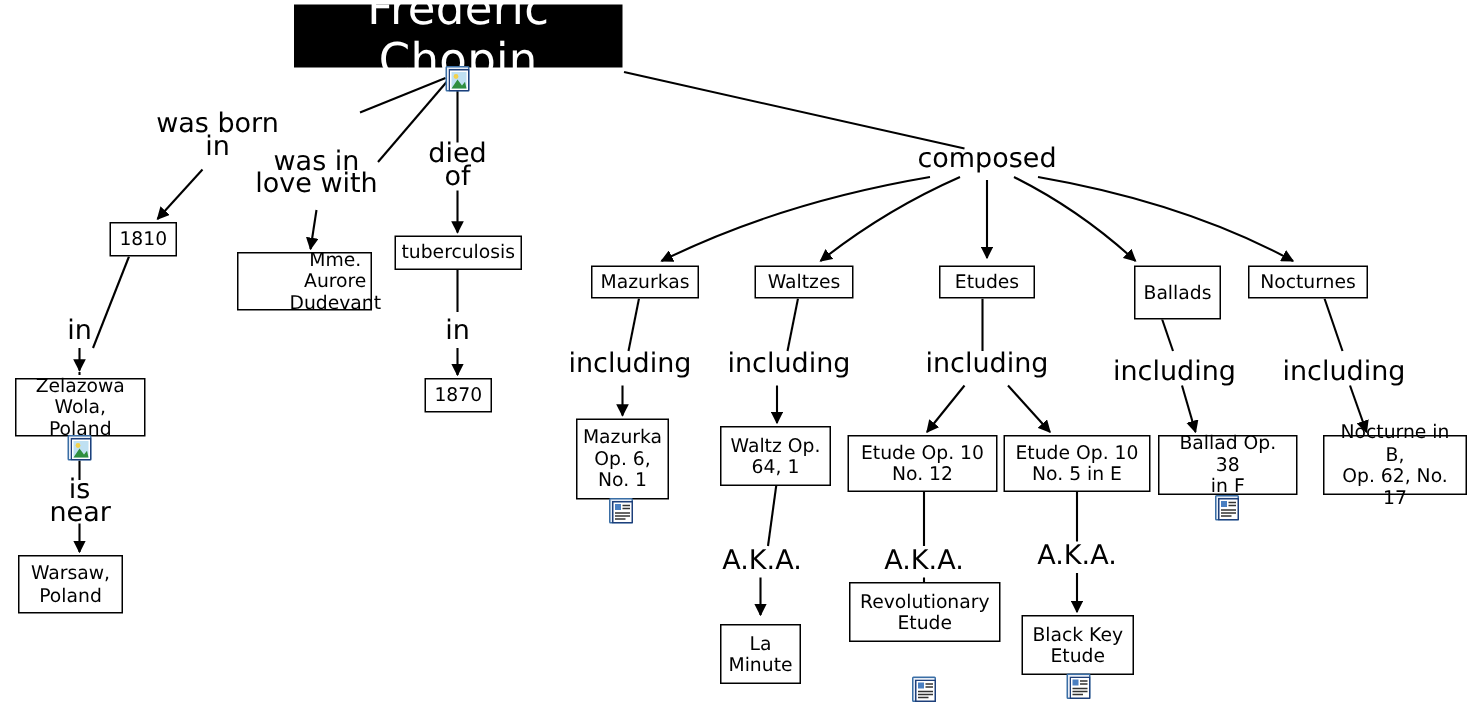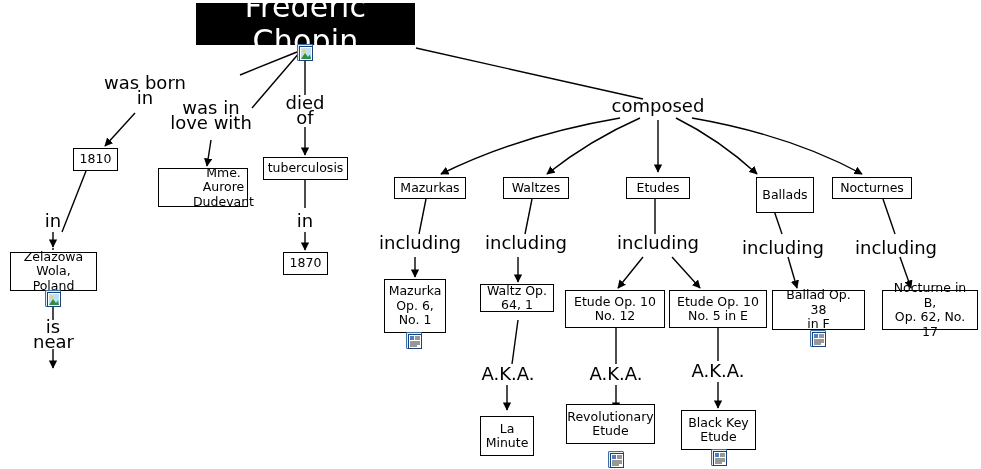--- a/index.html
+++ b/index.html
@@ -159,20 +159,22 @@
 
   <span class="res-icon" style="left:45px; top:290px;">
     <svg width="14" height="15" viewBox="0 0 14 15">
       <rect x="0.5" y="0.5" width="13" height="14" fill="#ffffff" stroke="#1d3f7a" stroke-width="1"></rect>
       <rect x="2" y="2" width="10" height="11" fill="#bfe0f2"></rect>
       <circle cx="5" cy="5" r="1.6" fill="#f2d14b"></circle>
       <path d="M 2 13 L 6 7 L 9 11 L 11 8.5 L 12 13 Z" fill="#2f8f3f"></path>
     </svg>
   </span>
 
+  <div class="node" style="left:12px; top:370px; width:70px; height:39px;">Warsaw,
+Poland</div>
 
   <div class="node" style="left:158px; top:168px; width:90px; height:39px;padding-left:46px;">Mme. Aurore
 Dudevant</div>
 
   <div class="node" style="left:263px; top:157px; width:85px; height:23px;">tuberculosis</div>
 
   <div class="node" style="left:283px; top:252px; width:45px; height:23px;">1870</div>
 
   <div class="node" style="left:394px; top:177px; width:72px; height:22px;">Mazurkas</div>
 
@@ -193,21 +195,21 @@
       <rect x="0.5" y="0.5" width="13" height="14" fill="#ffffff" stroke="#1d3f7a" stroke-width="1"></rect>
       <rect x="2" y="2" width="4" height="4" fill="#4a7fc1"></rect>
       <rect x="7" y="2.5" width="5" height="1" fill="#333333"></rect>
       <rect x="7" y="4.5" width="5" height="1" fill="#333333"></rect>
       <rect x="2" y="7.5" width="10" height="1" fill="#333333"></rect>
       <rect x="2" y="9.5" width="10" height="1" fill="#333333"></rect>
       <rect x="2" y="11.5" width="7" height="1" fill="#333333"></rect>
     </svg>
   </span>
 
-  <div class="node" style="left:480px; top:284px; width:74px; height:28px;">Waltz Op.
+  <div class="node" style="left:480px; top:284px; width:74px; height:40px;">Waltz Op.
 64, 1</div>
 
   <div class="node" style="left:565px; top:290px; width:100px; height:38px;">Etude Op. 10
 No. 12</div>
 
   <div class="node" style="left:669px; top:290px; width:98px; height:38px;">Etude Op. 10
 No. 5 in E</div>
 
   <div class="node" style="left:772px; top:290px; width:93px; height:40px;">Ballad Op. 38
 in F</div>
@@ -223,21 +225,21 @@
       <rect x="2" y="11.5" width="7" height="1" fill="#333333"></rect>
     </svg>
   </span>
 
   <div class="node" style="left:882px; top:290px; width:96px; height:40px;">Nocturne in B,
 Op. 62, No. 17</div>
 
   <div class="node" style="left:480px; top:416px; width:54px; height:40px;">La
 Minute</div>
 
-  <div class="node" style="left:566px; top:388px; width:89px; height:40px;margin-top:16px;">Revolutionary
+  <div class="node" style="left:566px; top:388px; width:101px; height:40px;">Revolutionary
 Etude</div>
 
   <span class="res-icon" style="left:608px; top:451px;">
     <svg width="14" height="15" viewBox="0 0 14 15">
       <rect x="0.5" y="0.5" width="13" height="14" fill="#ffffff" stroke="#1d3f7a" stroke-width="1"></rect>
       <rect x="2" y="2" width="4" height="4" fill="#4a7fc1"></rect>
       <rect x="7" y="2.5" width="5" height="1" fill="#333333"></rect>
       <rect x="7" y="4.5" width="5" height="1" fill="#333333"></rect>
       <rect x="2" y="7.5" width="10" height="1" fill="#333333"></rect>
       <rect x="2" y="9.5" width="10" height="1" fill="#333333"></rect>

